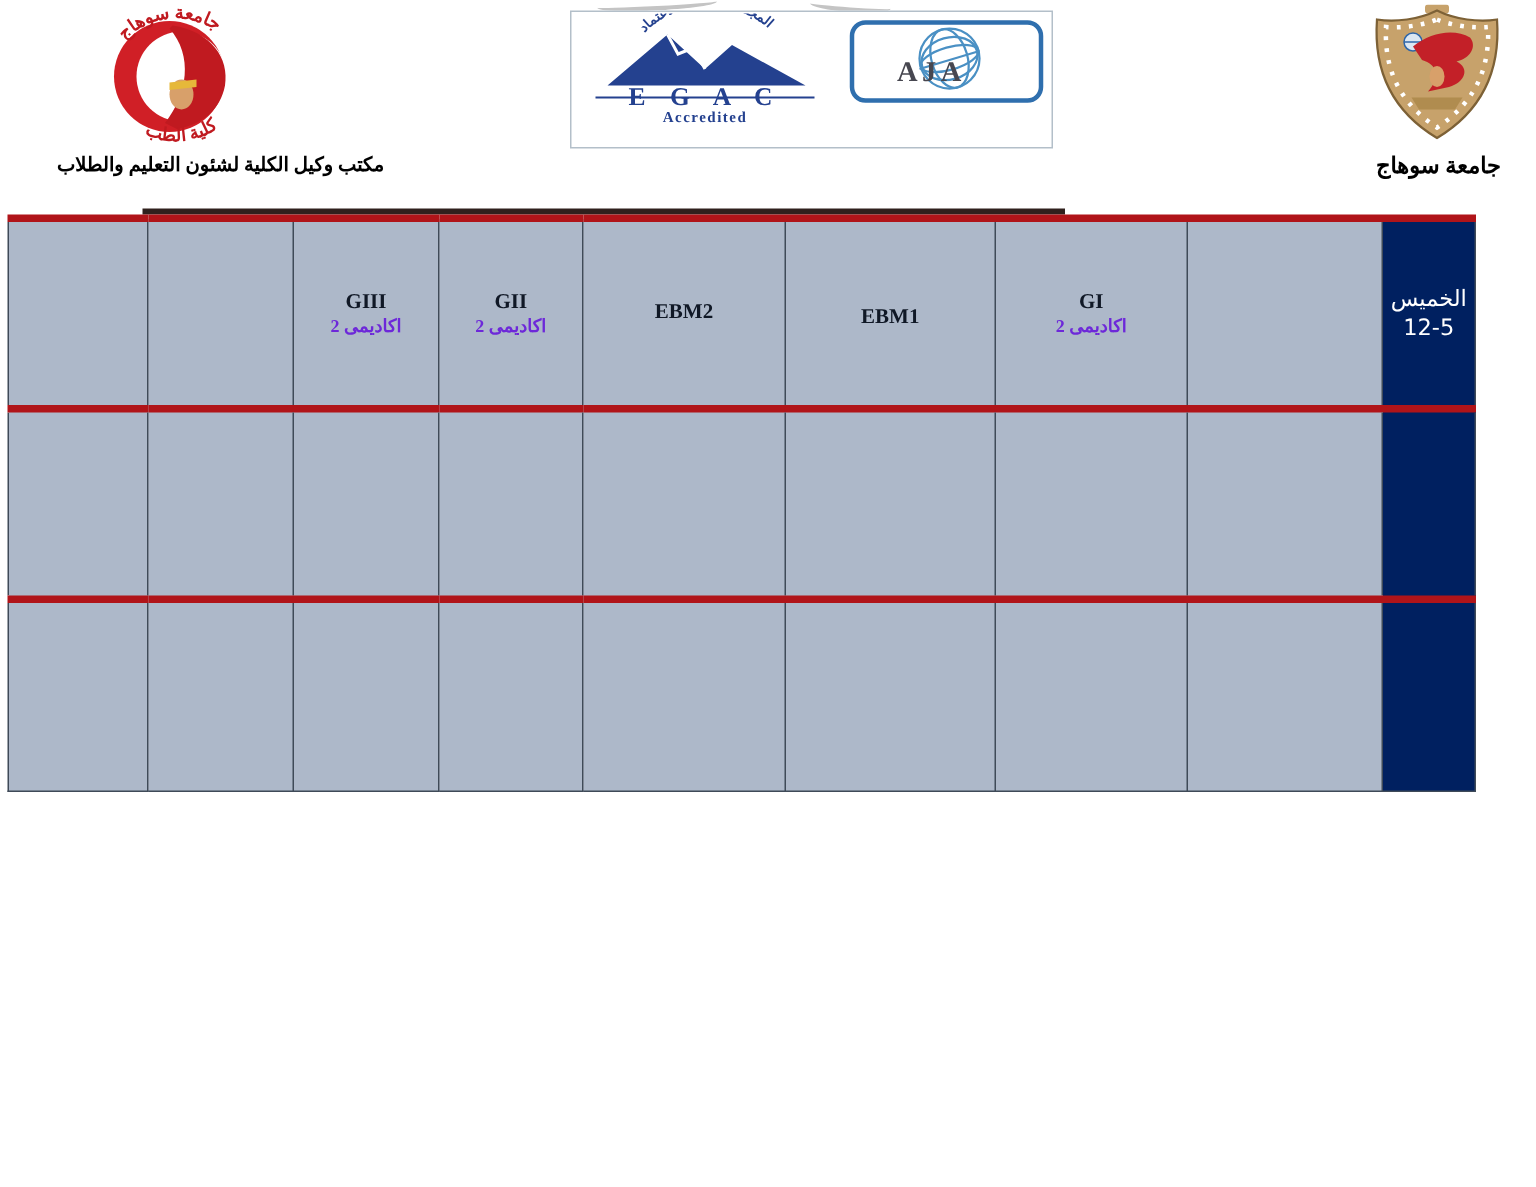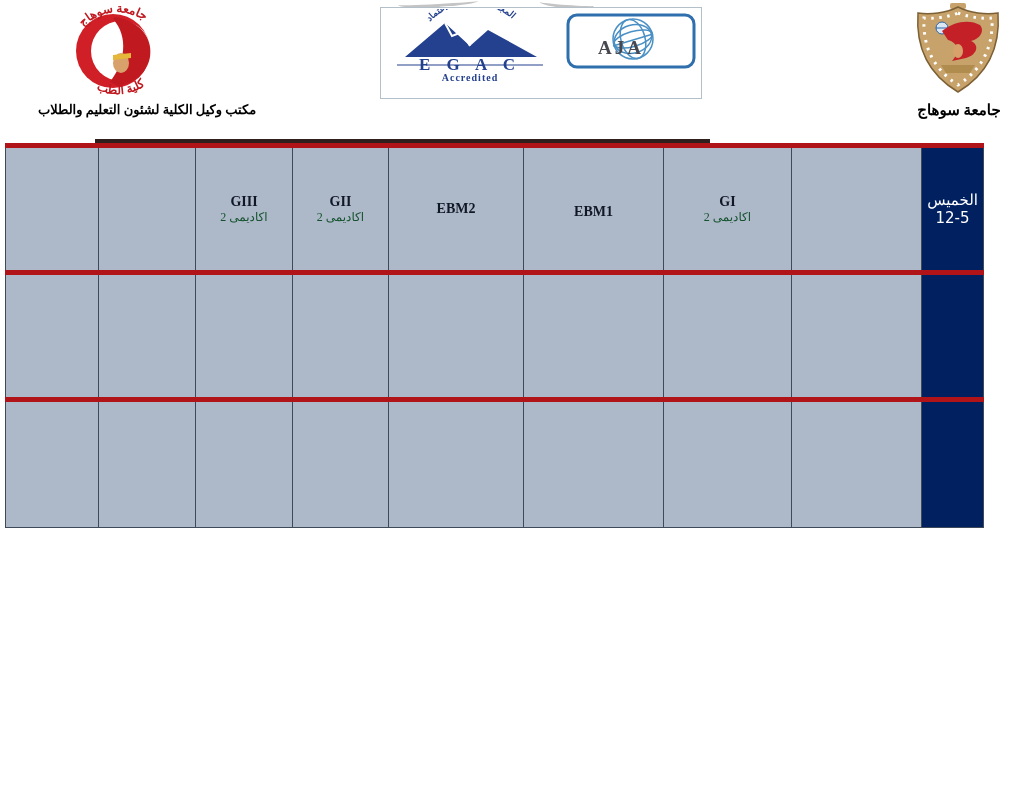--- a/index.html
+++ b/index.html
@@ -63,21 +63,21 @@
   .timetable td{
     height:127px;background:var(--cell_bg);
     border-left:1px solid var(--grid_line);border-right:1px solid var(--grid_line);
     text-align:center;vertical-align:middle;padding:0;
   }
   .timetable tr:first-child td{border-top:5px solid var(--red_border);}
   .timetable tr.mid td{border-top:5px solid var(--red_border);}
   .timetable tr:last-child td{border-bottom:1px solid var(--grid_line);height:128px;}
   .timetable td.day-cell{background:var(--day_bg);color:#fff;}
   .cell-title{font-size:14px;font-weight:bold;color:#101826;line-height:1.15;}
-  .cell-subtitle{font-size:12px;font-weight:normal;color:#14532d;direction:rtl;line-height:1.2;}
+  .cell-subtitle{font-size:12px;font-weight:bold;color:#6d28d9;direction:rtl;line-height:1.2;}
   td.ebm1-cell .cell-title{position:relative;top:3px;}
   .day-label{font-size:15px;font-weight:normal;direction:rtl;line-height:1.2;}
   .day-time{font-size:15px;font-weight:normal;direction:ltr;line-height:1.25;
     font-family:"DejaVu Sans","Liberation Sans",sans-serif;}
 </style>
 </head>
 <body>
 
 <div class="page">
 

